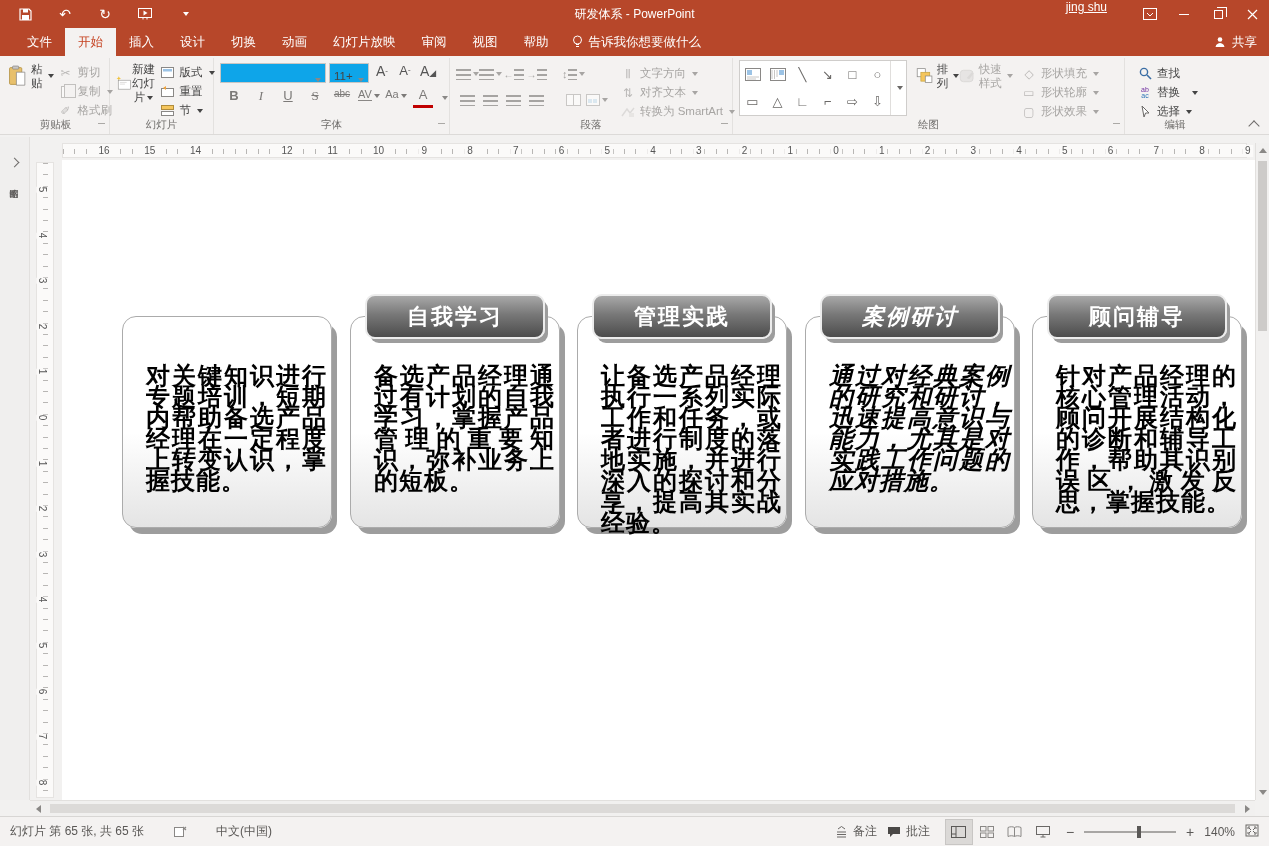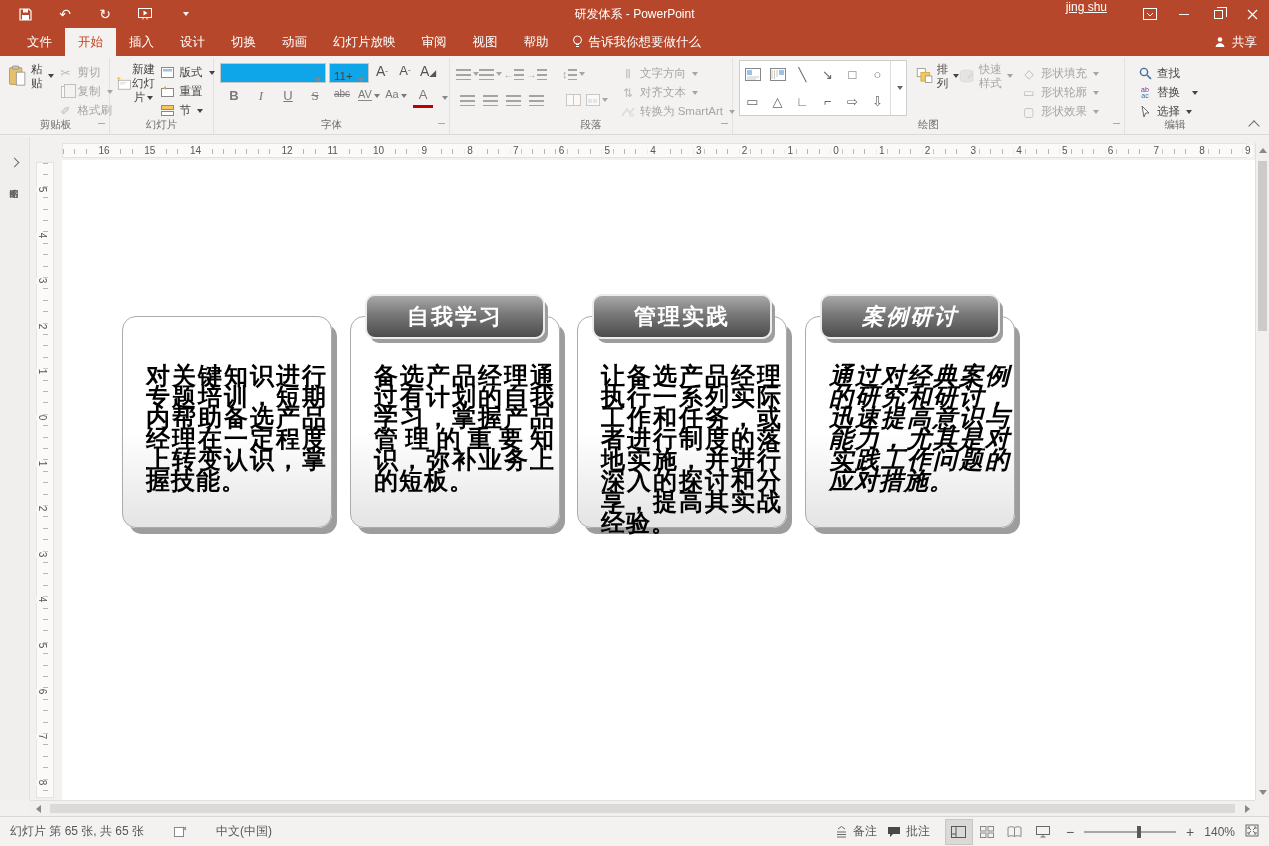--- a/index.html
+++ b/index.html
@@ -544,20 +544,24 @@
           <div class="card-body">备选产品经理通过有计划的自我学习，掌握产品管理的重要知识，弥补业务上的短板。</div>
         </div>
         <div class="card" style="left: 515px;">
           <div class="card-header">管理实践</div>
           <div class="card-body">让备选产品经理执行一系列实际工作和任务，或者进行制度的落地实施，并进行深入的探讨和分享，提高其实战经验。</div>
         </div>
         <div class="card" style="left: 743px; font-style: italic;">
           <div class="card-header">案例研讨</div>
           <div class="card-body">通过对经典案例的研究和研讨，迅速提高意识与能力，尤其是对实践工作问题的应对措施。</div>
         </div>
+        <div class="card" style="left: 970px;">
+          <div class="card-header">顾问辅导</div>
+          <div class="card-body">针对产品经理的核心管理活动，顾问开展结构化的诊断和辅导工作，帮助其识别误区，激发反思，掌握技能。</div>
+        </div>
       </div>
 
     <div class="vscroll">
       <span class="arr" style="top:0;">
           <span class="tri-up"></span>
         </span>
       <div class="thumb"></div>
       <span class="arr" style="bottom:0;">
           <span class="tri-down"></span>
         </span>

